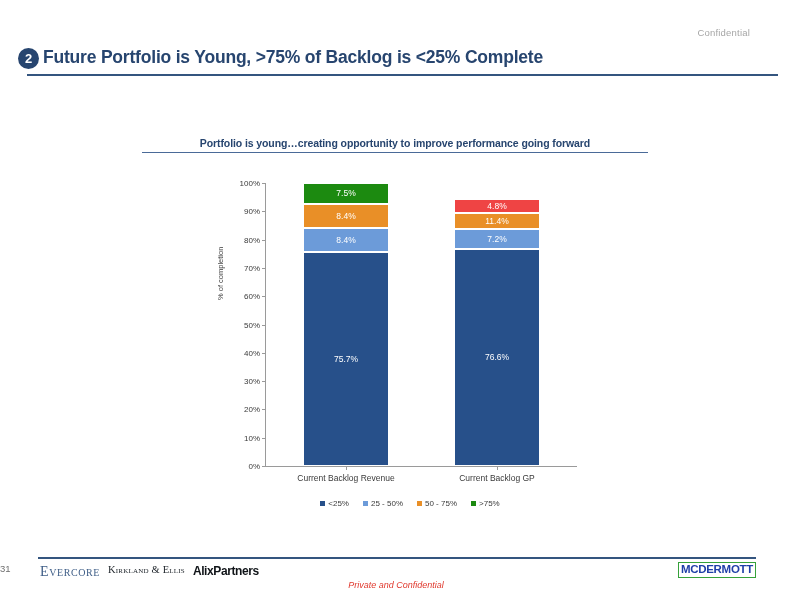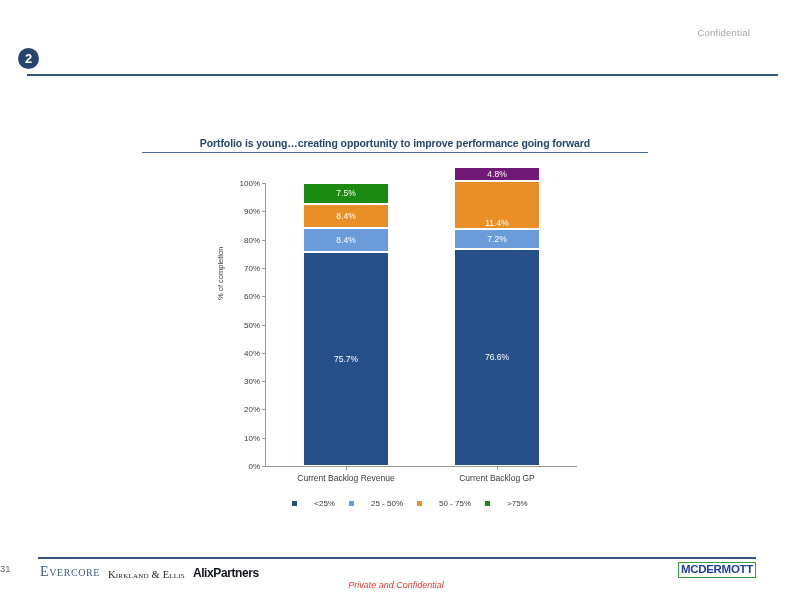--- a/index.html
+++ b/index.html
@@ -188,21 +188,21 @@
     left: 265px;
     top: 499px;
     width: 290px;
     display: flex;
     justify-content: center;
     gap: 14px;
   }
   .legend-item {
     display: flex;
     align-items: center;
-    gap: 17px;
+    gap: 3px;
   }
   .legend-swatch {
     width: 5px;
     height: 5px;
   }
   .legend-label {
     font-size: 8px;
     color: #3a3a3a;
     white-space: nowrap;
   }
@@ -214,21 +214,21 @@
     right: 36px;
     top: 557px;
     height: 1.5px;
     background: #34557F;
   }
   .footer-logos {
     position: absolute;
     left: 40px;
     top: 564px;
     display: flex;
-    align-items: flex-end;
+    align-items: flex-start;
     gap: 8px;
   }
   .logo-evercore {
     font-family: "Liberation Serif", serif;
     font-size: 14px;
     color: #3F5E87;
     font-variant: small-caps;
     letter-spacing: 0.6px;
   }
   .logo-kirkland {
@@ -277,20 +277,21 @@
     line-height: 13px;
   }
 </style>
 </head>
 <body>
 
 <div class="confidential">Confidential</div>
 
 <div class="title-row">
   <div class="badge">2</div>
+  <div class="slide-title">Future Portfolio is Young, &gt;75% of Backlog is &lt;25% Complete</div>
 </div>
 <div class="title-rule"></div>
 
 <div class="subtitle-wrap">
   <span class="subtitle">Portfolio is young…creating opportunity to improve performance going forward</span>
 </div>
 <div class="subtitle-rule"></div>
 
 <div class="chart-area">
   <div class="yaxis-title">% of completion</div>
@@ -335,24 +336,24 @@
       </div>
       <div class="xtick-mark" style="left: 81px;"></div>
       <div class="xlabel" style="left: 81px;">Current Backlog Revenue</div>
       <div class="bar bar-2">
         <div class="seg" style="height: 216.778px; background: rgb(39, 80, 138);">
           <span class="seg-label">76.6%</span>
         </div>
         <div class="seg" style="height: 20.376px; background: rgb(108, 155, 217);">
           <span class="seg-label">7.2%</span>
         </div>
-        <div class="seg" style="height: 48px; background: rgb(233, 143, 39); align-items: flex-end;">
+        <div class="seg" style="height: 16px; background: rgb(233, 143, 39);">
           <span class="seg-label">11.4%</span>
         </div>
-        <div class="seg" style="height: 13.584px; background: #701a75;">
+        <div class="seg" style="height: 13.584px; background: #ef4444;">
           <span class="seg-label">4.8%</span>
         </div>
       </div>
       <div class="xtick-mark" style="left: 232px;"></div>
       <div class="xlabel" style="left: 232px;">Current Backlog GP</div>
     </div>
   <div class="legend" id="legend">
       <div class="legend-item">
         <span class="legend-swatch" style="background: rgb(39, 80, 138);"></span>
         <span class="legend-label">&lt;25%</span>

